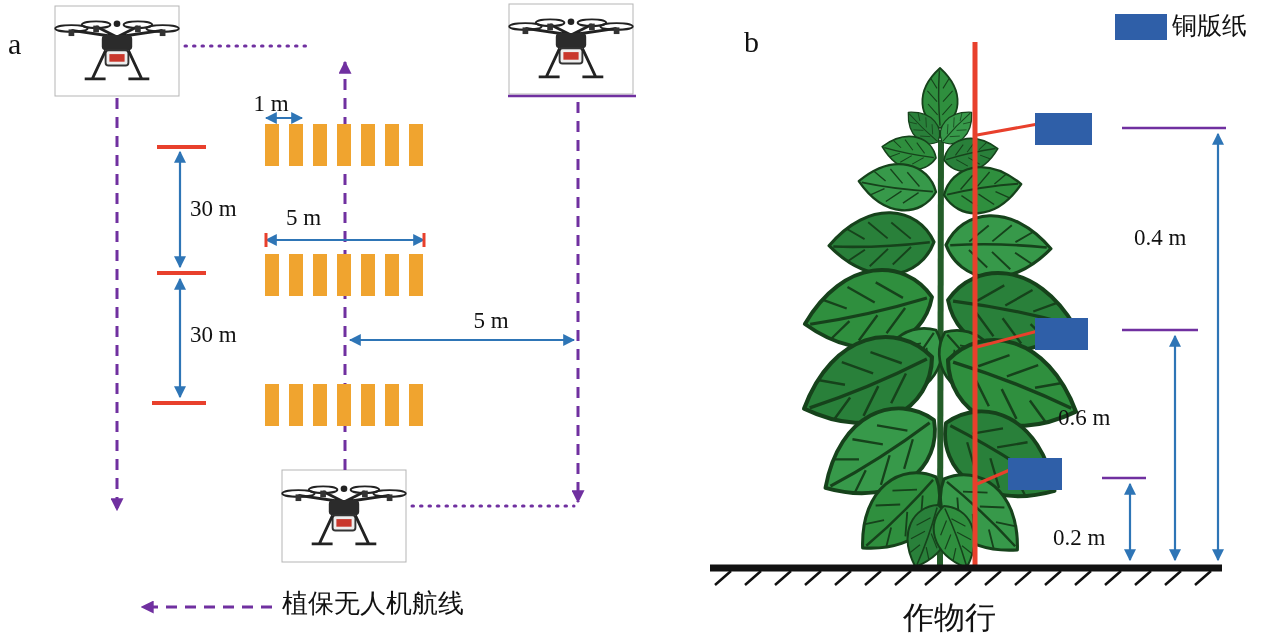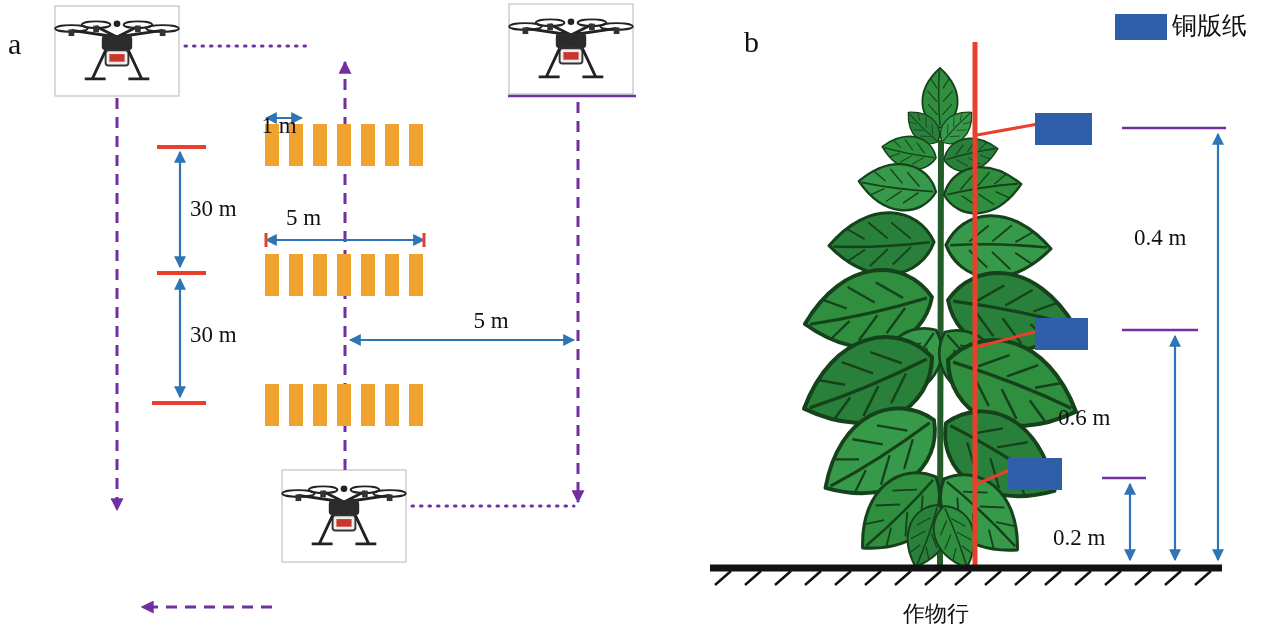--- a/index.html
+++ b/index.html
@@ -145,26 +145,27 @@
       <line x1="1130" y1="484" x2="1130" y2="560" stroke="#2e75b6" stroke-width="2.2" marker-start="url(#arrB)" marker-end="url(#arrB)"></line>
 
       <line x1="710" y1="568" x2="1222" y2="568" stroke="#111" stroke-width="7"></line>
       <path d="M715,585 L731,571 M745,585 L761,571 M775,585 L791,571 M805,585 L821,571 M835,585 L851,571 M865,585 L881,571 M895,585 L911,571 M925,585 L941,571 M955,585 L971,571 M985,585 L1001,571 M1015,585 L1031,571 M1045,585 L1061,571 M1075,585 L1091,571 M1105,585 L1121,571 M1135,585 L1151,571 M1165,585 L1181,571 M1195,585 L1211,571" stroke="#111" stroke-width="2.5" fill="none"></path>
 
       <rect x="1115" y="14" width="52" height="26" fill="#2f5fa8"></rect>
     </g>
   </svg>
 
   <div class="lbl panel-letter" style="left:8px;top:28px;">a</div>
-  <div class="lbl measure" style="left:248px;top:92px;width:62px;margin-top:22px;">1 m</div>
+  <div class="lbl measure" style="left:240px;top:92px;width:62px;">1 m</div>
   <div class="lbl measure" style="left:286px;top:206px;">5 m</div>
   <div class="lbl measure" style="left:190px;top:197px;">30 m</div>
   <div class="lbl measure" style="left:190px;top:323px;">30 m</div>
   <div class="lbl measure" style="left:458px;top:309px;width:66px;">5 m</div>
+  <div class="lbl cjk" style="left:282px;top:590px;">植保无人机航线</div>
 
   <div class="lbl panel-letter" style="left:744px;top:26px;">b</div>
   <div class="lbl cjk" style="left:1172px;top:13px;font-size:25px;">铜版纸</div>
   <div class="lbl measure" style="left:1134px;top:226px;">0.4 m</div>
   <div class="lbl measure" style="left:1058px;top:406px;">0.6 m</div>
   <div class="lbl measure" style="left:1034px;top:526px;margin-left:19px;">0.2 m</div>
-  <div class="lbl cjk" style="left:903px;top:602px;font-size:22px;">作物行</div>
+  <div class="lbl cjk" style="left:903px;top:602px;font-size:31px;">作物行</div>
 
 </div>
 
 </body></html>

